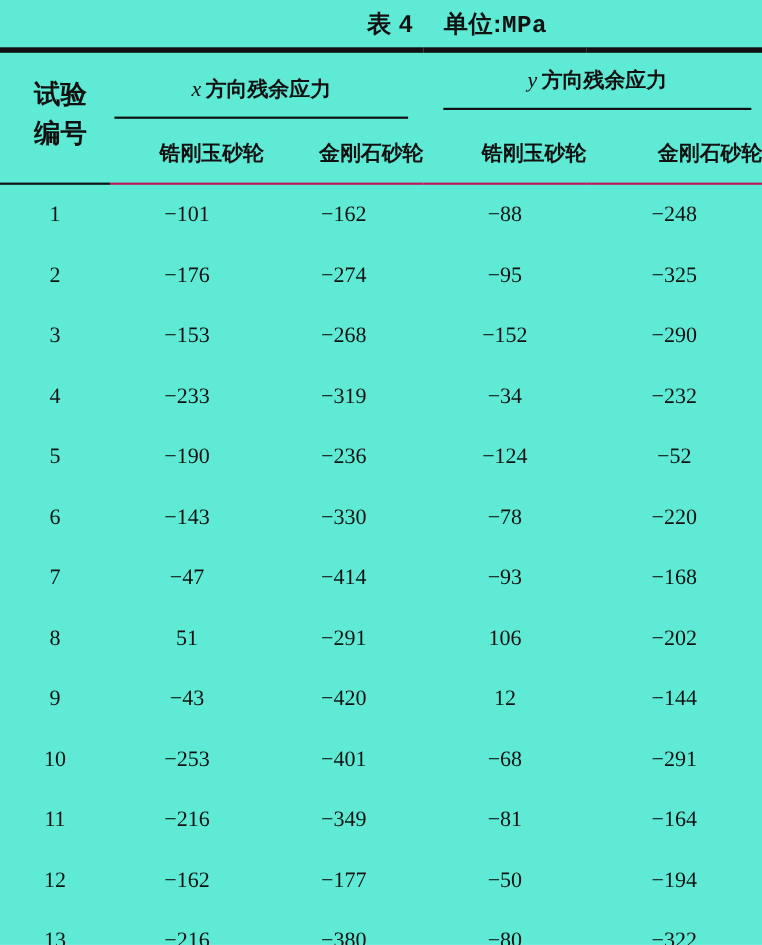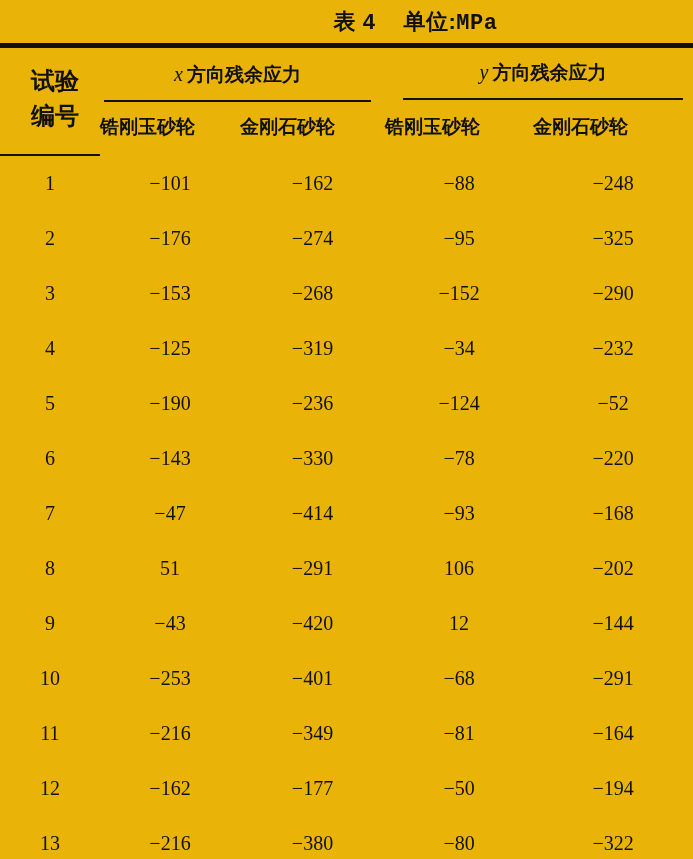--- a/index.html
+++ b/index.html
@@ -1,21 +1,21 @@
 <!DOCTYPE html>
 <html><head>
 <meta charset="utf-8">
 <style>
   html,body{margin:0;padding:0;}
   body{
     width:693px;height:859px;background:#fdfdfd;color:#111;
     font-family:"Liberation Serif", serif;
     -webkit-font-smoothing:antialiased;
   }
-  .page{position:relative;width:693px;height:859px;background:#eab308;overflow:hidden;}
+  .page{position:relative;width:693px;height:859px;background:#5eead4;overflow:hidden;}
 
   
   .title{
     height:43px;box-sizing:border-box;
     display:flex;align-items:center;justify-content:center;
     padding-left:138px;
     font-family:"Liberation Sans", sans-serif;
     font-weight:bold;font-size:22px;letter-spacing:0.5px;
     white-space:nowrap;
   }
@@ -35,29 +35,29 @@
 
   th.rowhead{
     vertical-align:middle;text-align:center;
     font-size:24px;line-height:1.45;
     border-bottom:2px solid #111;
     padding:0 0 4px 10px;
   }
 
   th.group{padding:0;vertical-align:middle;text-align:center;font-size:19px;}
   .group-inner{border-bottom:2px solid #111;padding:12px 0 12px;margin:0 14px 0 4px;}
-  th.group.gy .group-inner{margin:0 10px 4px 18px;}
+  th.group.gy .group-inner{margin:0 10px 16px 18px;}
   .var-italic{
     font-family:"Liberation Serif", serif;font-style:italic;
     font-weight:normal;font-size:20px;margin-right:4px;
   }
 
   tr.subhead th{
-    font-size:19px;text-align:left;
-    padding:10px 0 14px;border-bottom:2px solid #eab308;
+    font-size:19px;text-align:right;
+    padding:10px 0 14px;border-bottom:2px solid #be185d;
   }
 
   tbody td{
     height:53px;text-align:center;vertical-align:middle;
     font-size:20px;font-family:"Liberation Serif", serif;
   }
 </style>
 </head>
 <body>
 
@@ -117,21 +117,21 @@
       </tr>
       <tr>
         <td>3</td>
         <td>−153</td>
         <td>−268</td>
         <td>−152</td>
         <td>−290</td>
       </tr>
       <tr>
         <td>4</td>
-        <td>−125</td>
+        <td>−233</td>
         <td>−319</td>
         <td>−34</td>
         <td>−232</td>
       </tr>
       <tr>
         <td>5</td>
         <td>−190</td>
         <td>−236</td>
         <td>−124</td>
         <td>−52</td>

